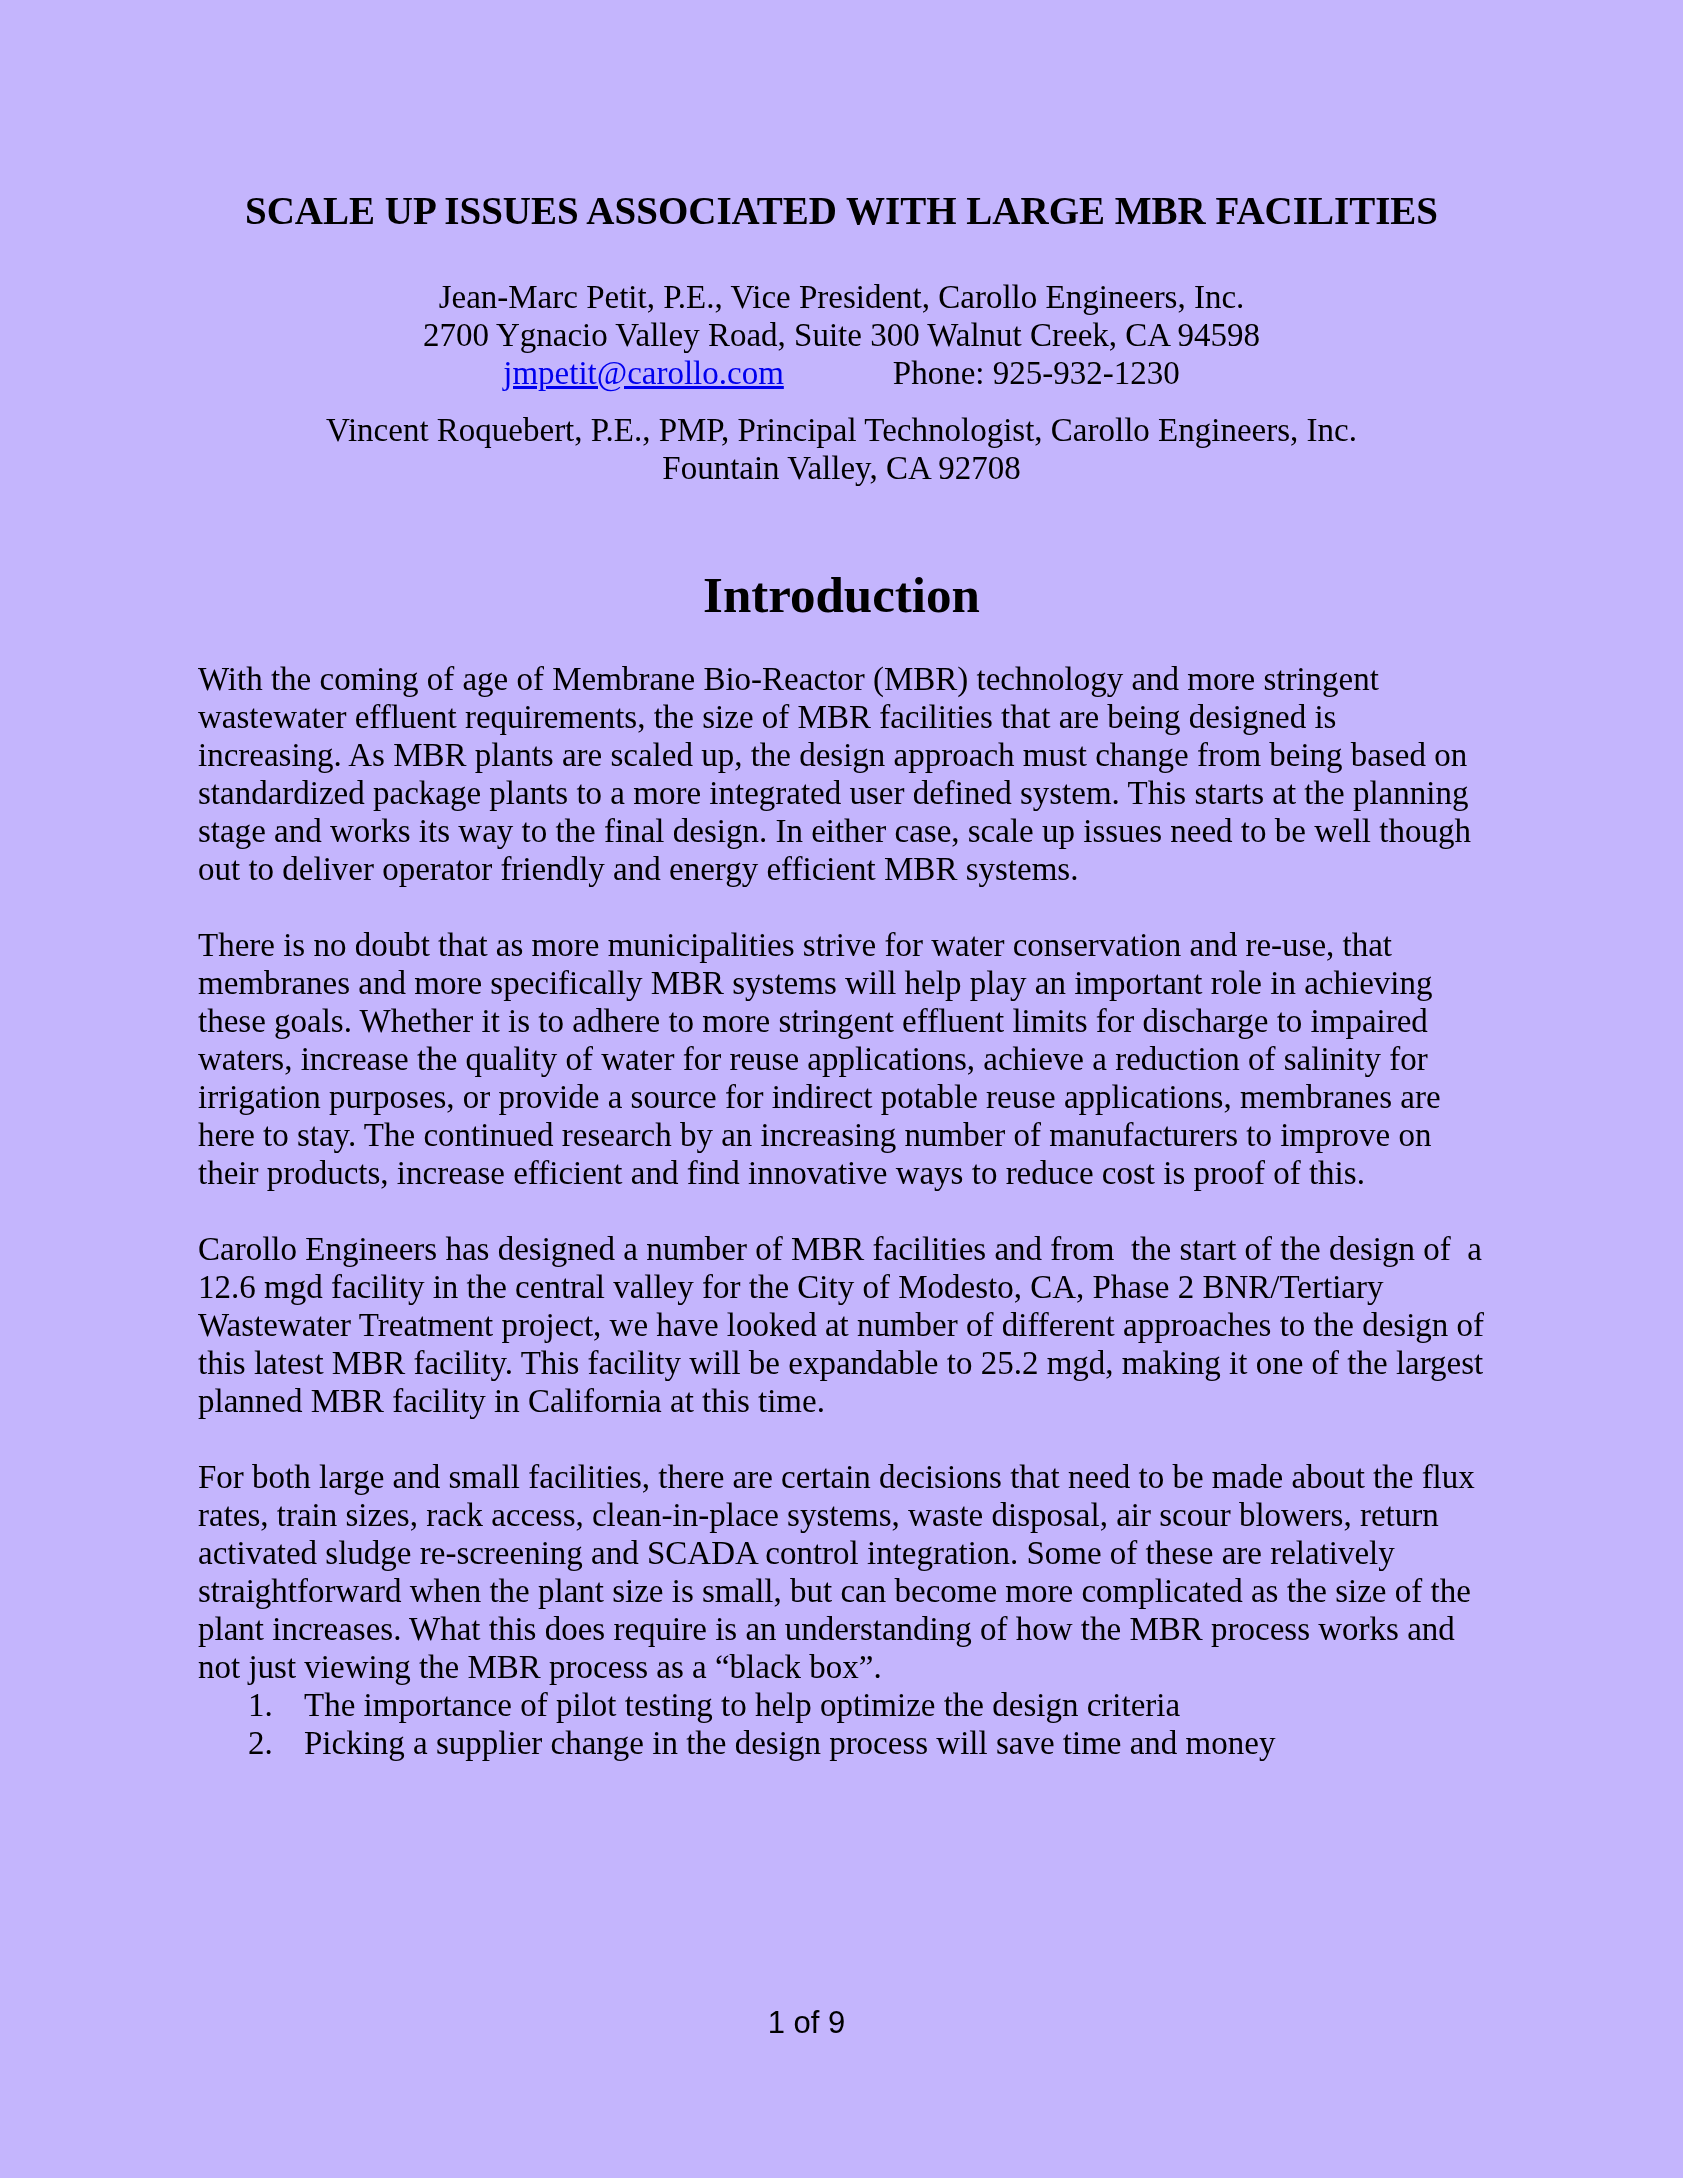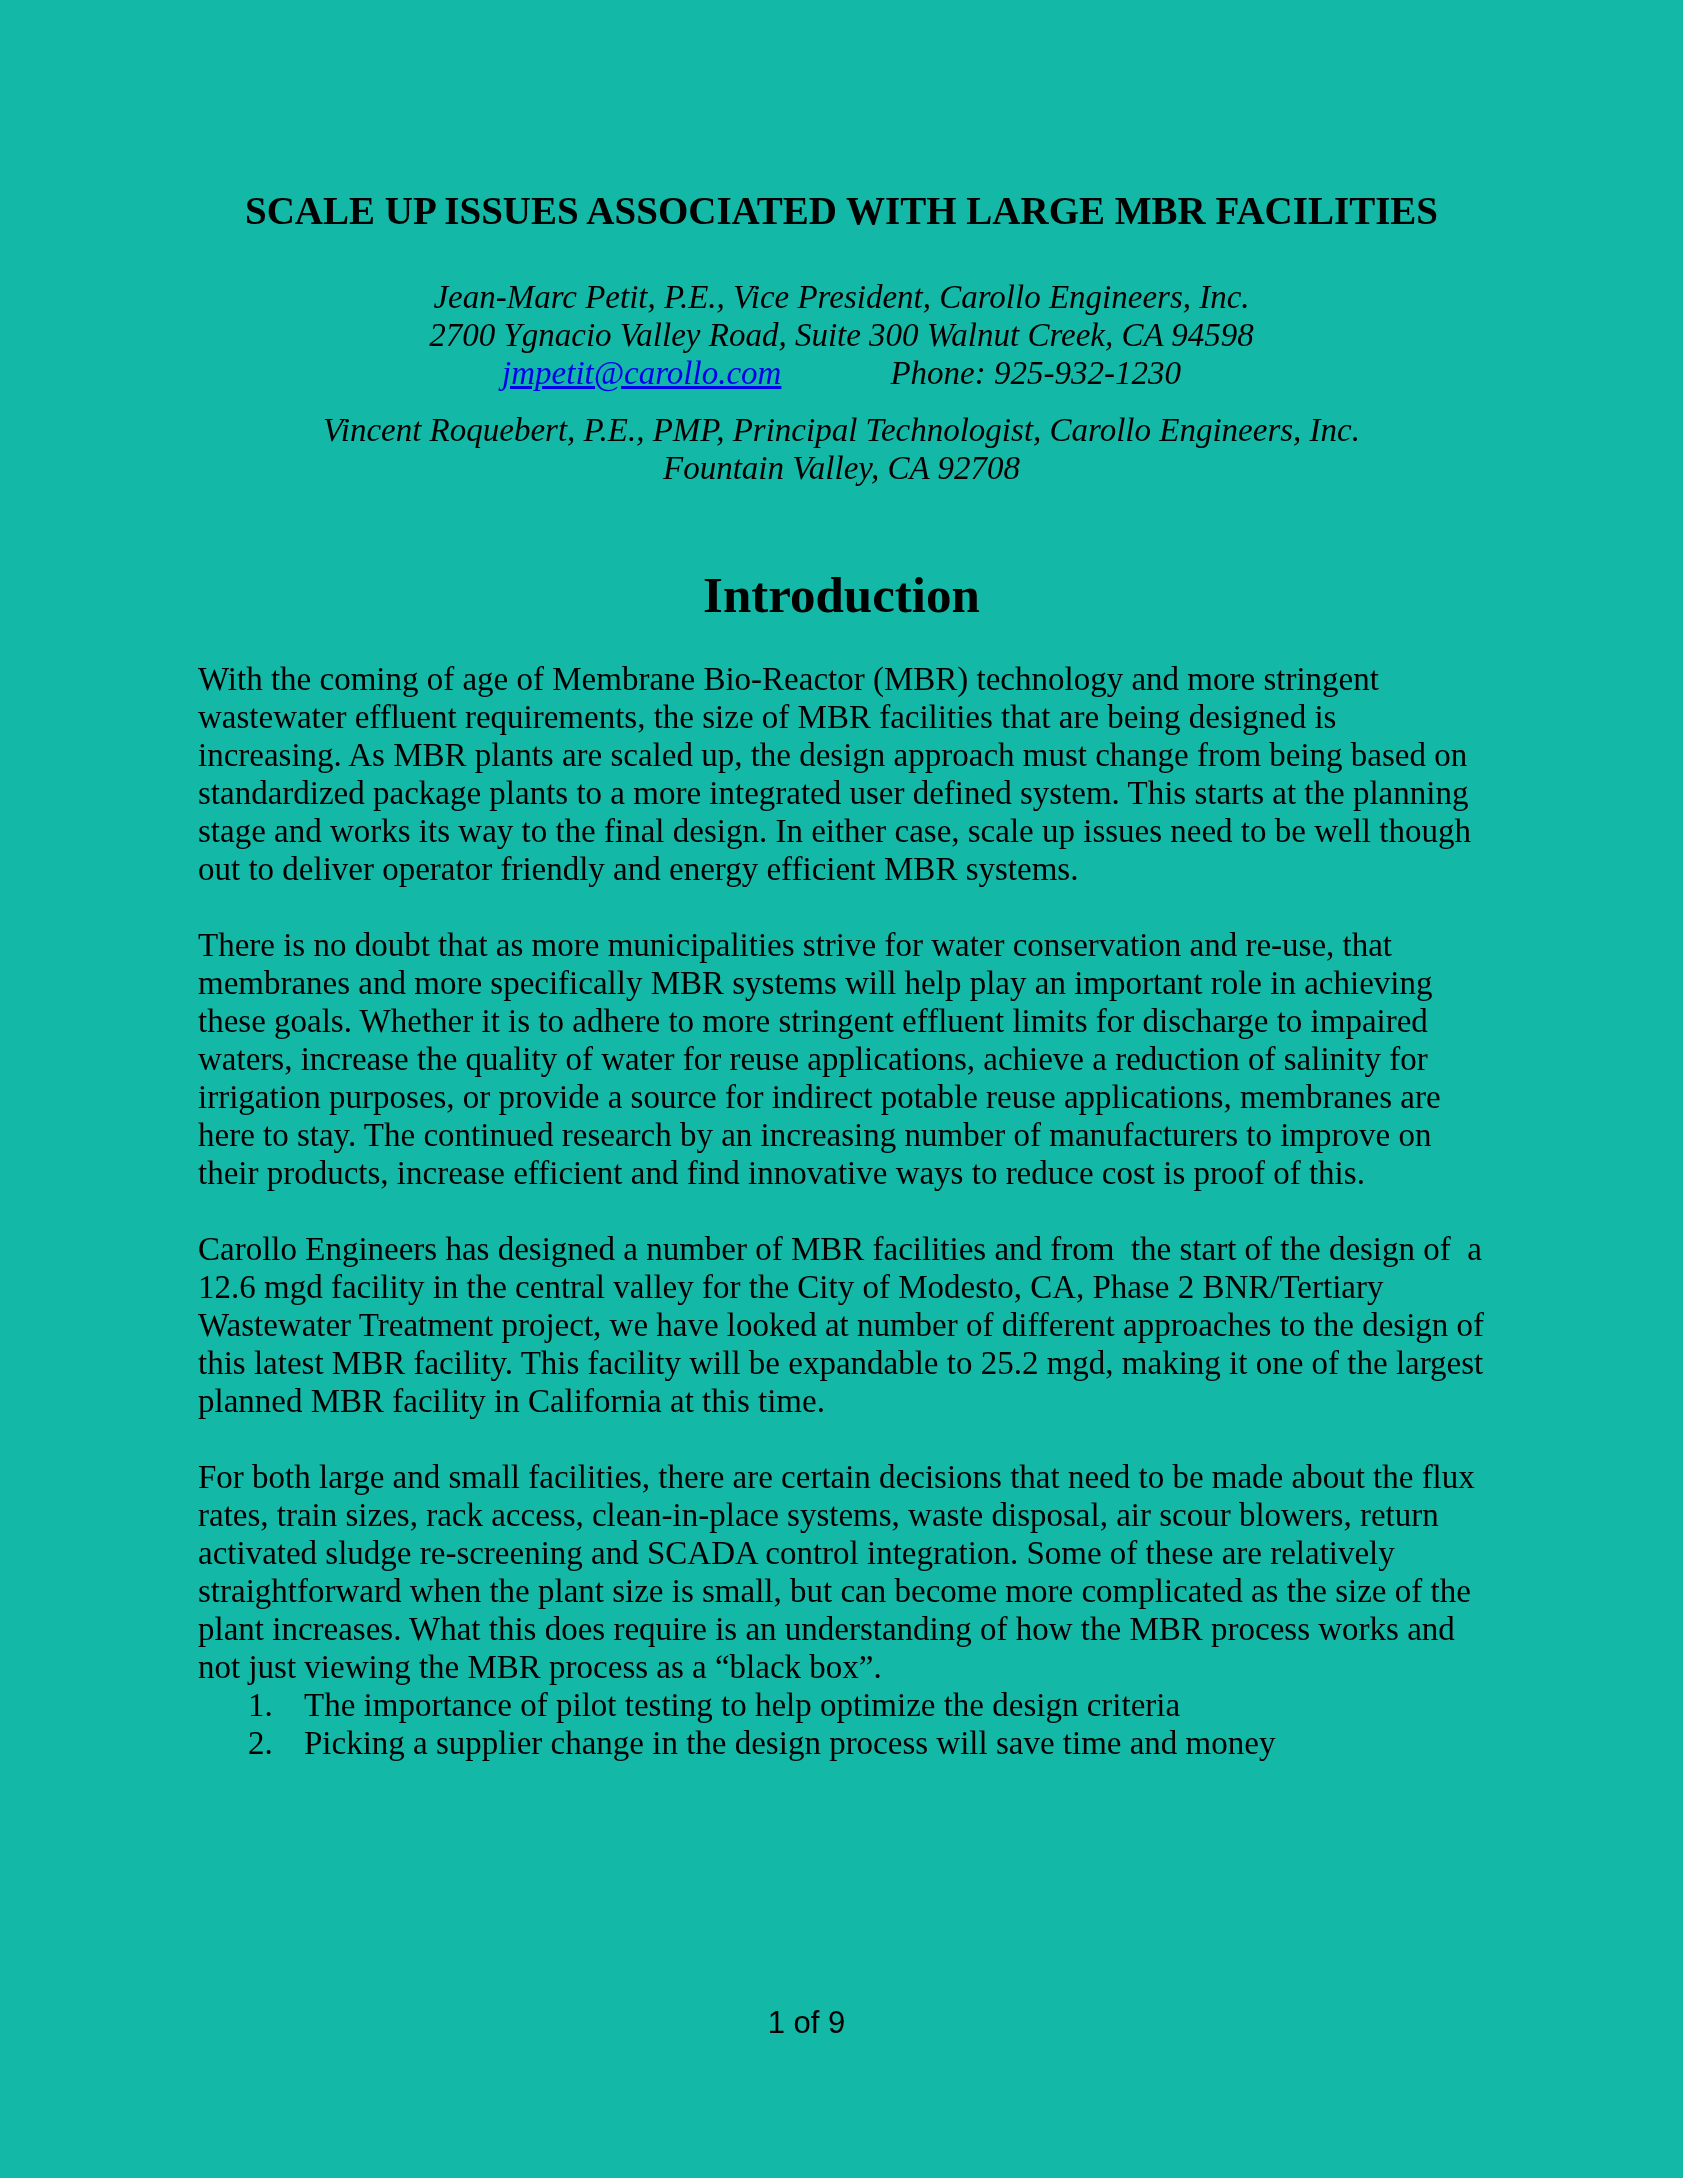--- a/index.html
+++ b/index.html
@@ -4,41 +4,40 @@
 <style>
   html, body {
     margin: 0;
     padding: 0;
     background: #ffffff;
   }
   .page {
     position: relative;
     width: 1683px;
     height: 2178px;
-    background: #14b8a6;
+    background: #c4b5fd;
     color: #000000;
     font-family: "Liberation Serif", "DejaVu Serif", serif;
     overflow: hidden;
   }
   .content {
     position: absolute;
     left: 198px;
     top: 0;
     width: 1287px;
   }
   .doc-title {
     margin-top: 188px;
     font-size: 39px;
     line-height: 46px;
     font-weight: bold;
     text-align: center;
   }
   .author-block {
     text-align: center;
-    font-style: italic;
     font-size: 33px;
     line-height: 38px;
   }
   .author-block-1 { margin-top: 44px; }
   .author-block-2 { margin-top: 19px; }
   .email-link {
     color: #0000EE;
     text-decoration: underline;
     cursor: pointer;
   }

